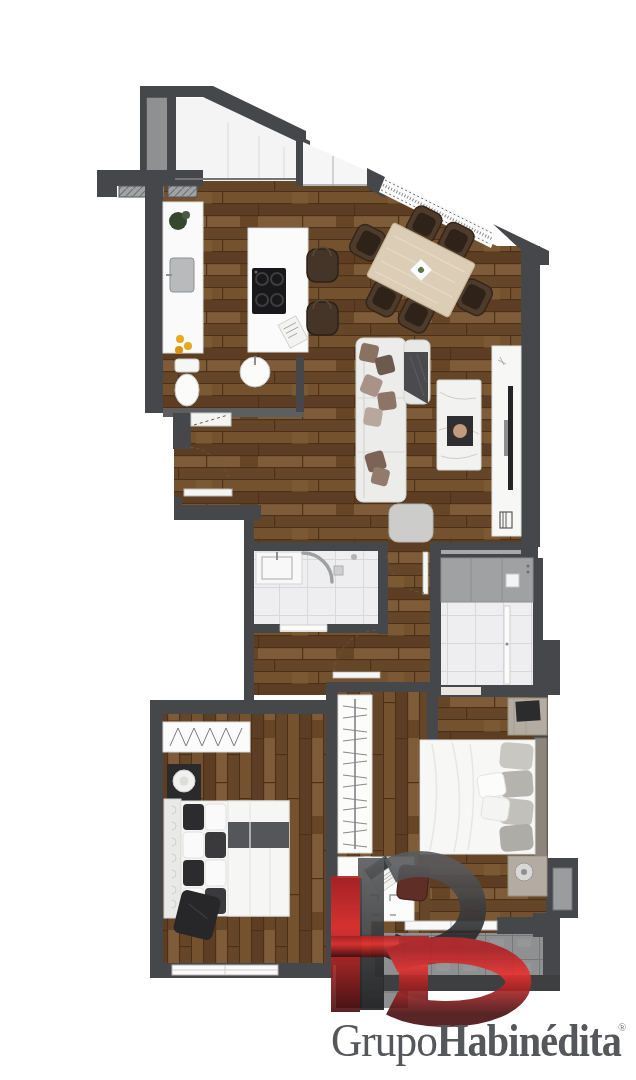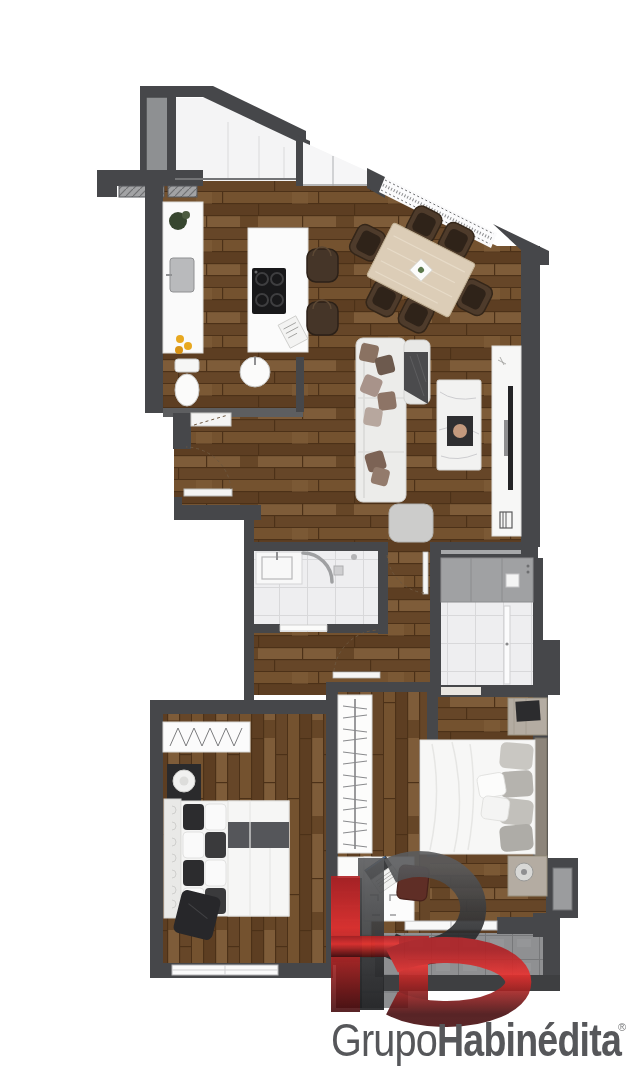--- a/index.html
+++ b/index.html
@@ -1,17 +1,17 @@
 <!DOCTYPE html>
 <html><head>
 <meta charset="utf-8">
 <style>
   html,body{margin:0;padding:0;background:#ffffff;}
   .stage{position:relative;width:636px;height:1080px;background:#fff;overflow:hidden;
-         font-family:Liberation Sans, sans-serif;}
+         font-family:Liberation Serif, serif;}
   svg{position:absolute;inset:0;display:block;}
   .brand-light{font-weight:400;letter-spacing:-1px;}
   .brand-bold{font-weight:700;letter-spacing:-1px;}
 </style>
 </head>
 <body>
 
 <div class="stage">
 <svg viewBox="0 0 636 1080" width="636" height="1080">
   <defs>

